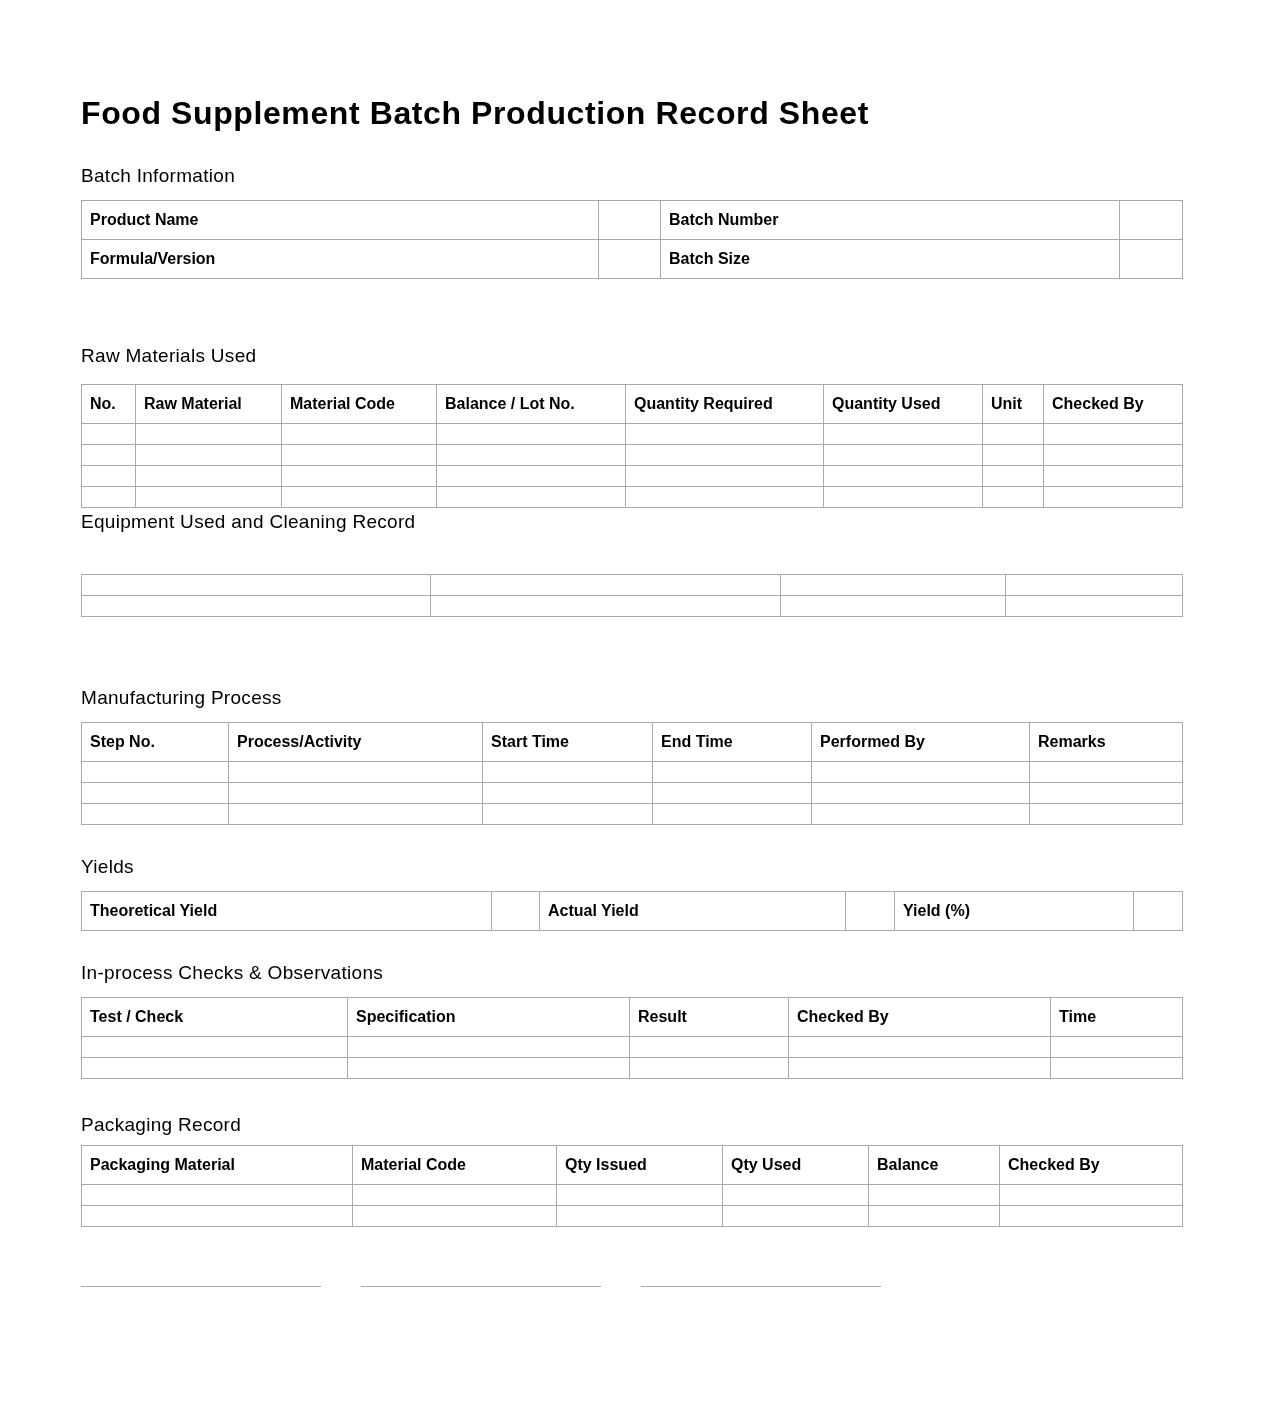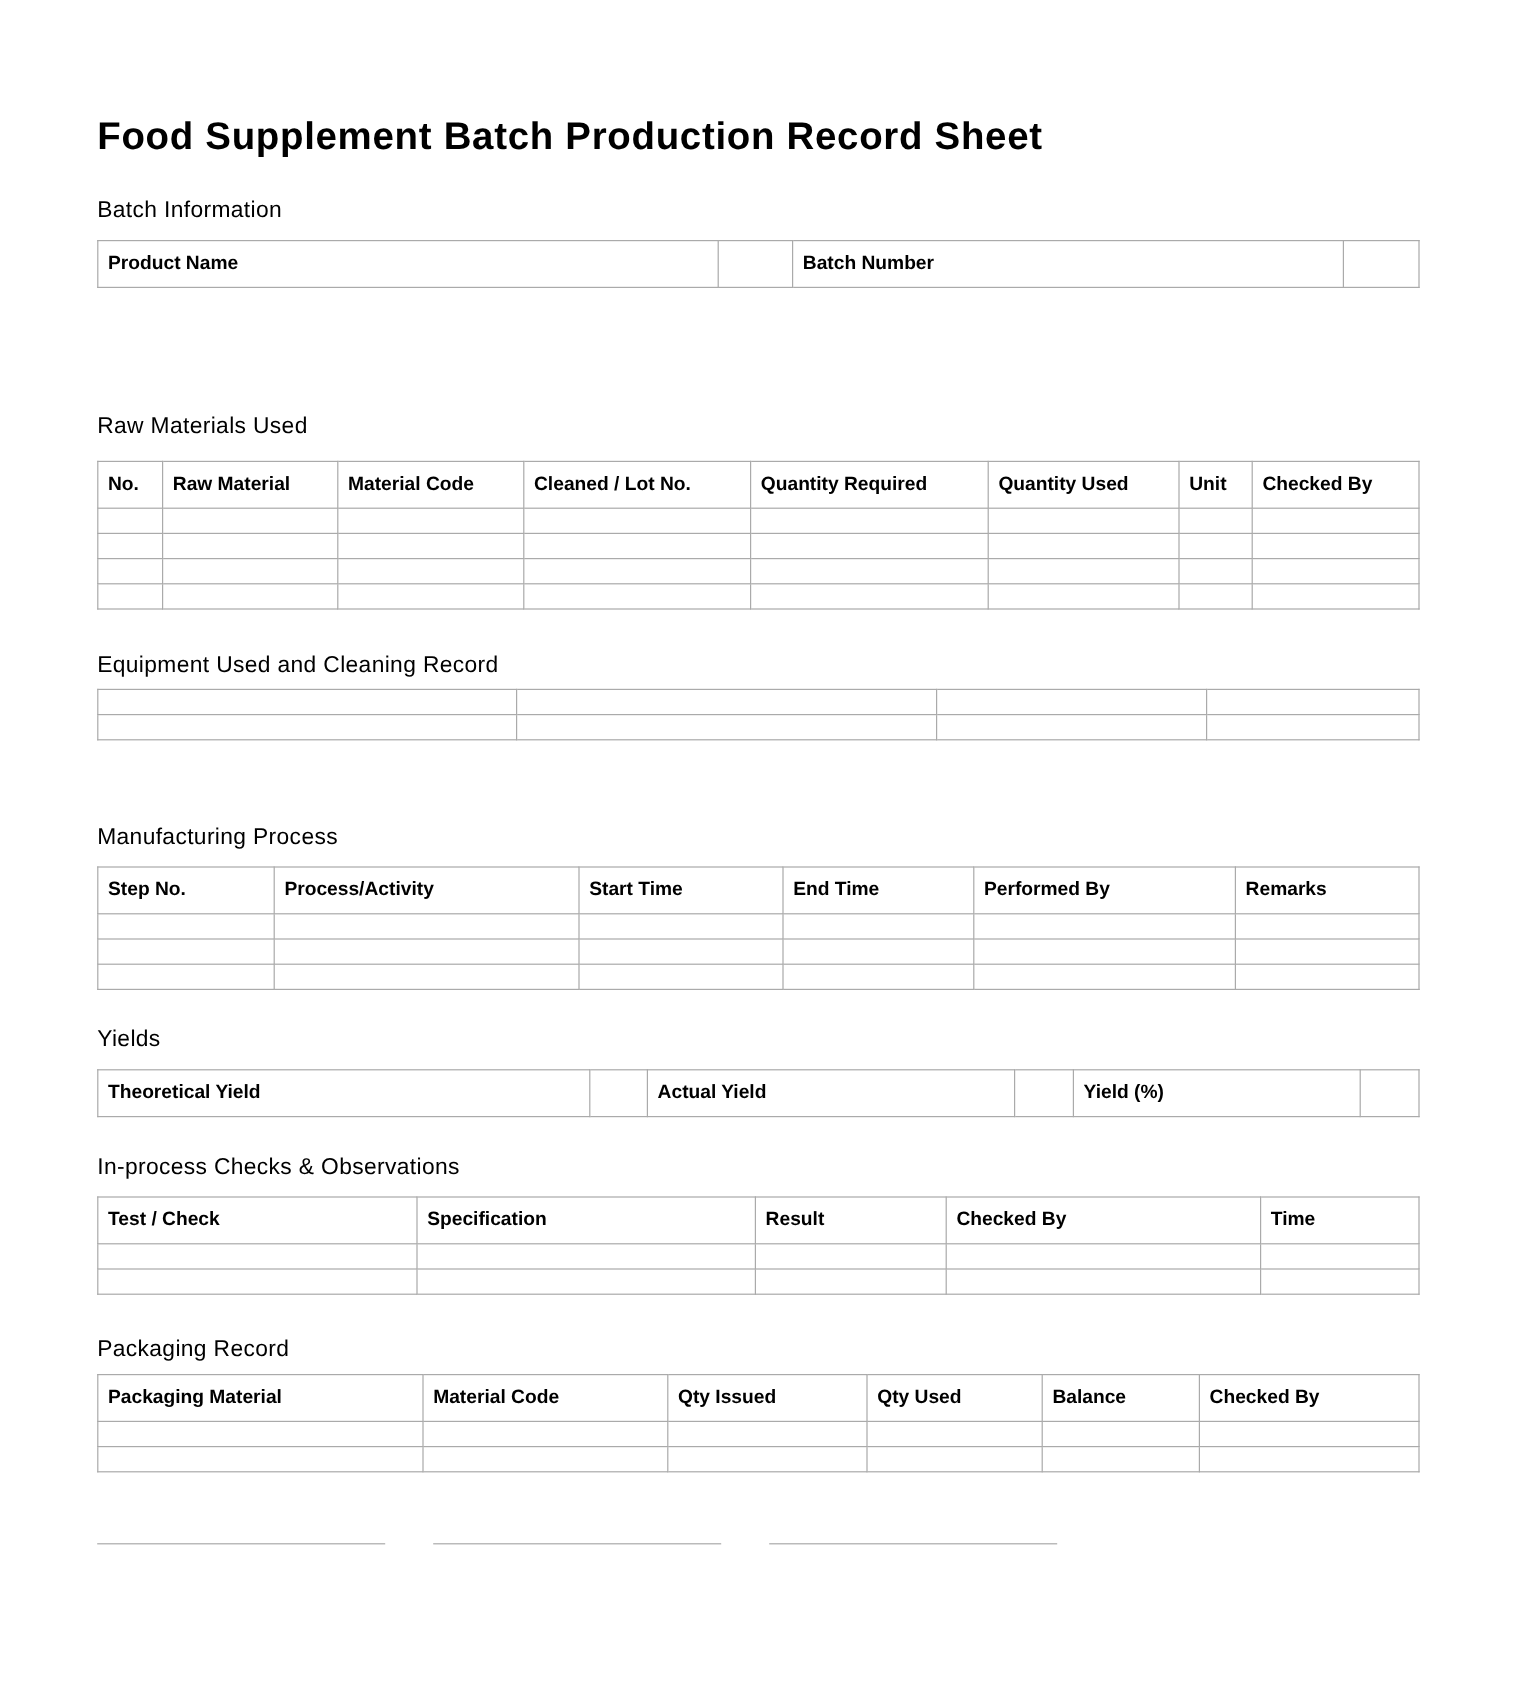--- a/index.html
+++ b/index.html
@@ -82,41 +82,47 @@
         <col style="width:459px">
         <col style="width:63px">
     </colgroup>
     <tbody>
         <tr class="kv-row">
       <td>Product Name</td>
       <td></td>
       <td>Batch Number</td>
       <td></td>
     </tr>
+    <tr class="kv-row">
+      <td>Formula/Version</td>
+      <td></td>
+      <td>Batch Size</td>
+      <td></td>
+    </tr>
   </tbody>
     </table>
 
   <h2 class="section-title" style="top:345px;">Raw Materials Used</h2>
   <table class="grid" style="top:384px;">
     <colgroup>
       <col style="width:54px">
         <col style="width:146px">
         <col style="width:155px">
         <col style="width:189px">
       <col style="width:198px">
         <col style="width:159px">
         <col style="width:61px">
         <col style="width:139px">
     </colgroup>
     <tbody>
         <tr class="head-row">
       <th>No.</th>
       <th>Raw Material</th>
       <th>Material Code</th>
-      <th>Cleaned / Lot No.</th>
+      <th>Balance / Lot No.</th>
       <th>Quantity Required</th>
       <th>Quantity Used</th>
       <th>Unit</th>
       <th>Checked By</th>
     </tr>
     <tr class="blank-row">
       <td></td>
       <td></td>
       <td></td>
       <td></td>
@@ -151,21 +157,21 @@
       <td></td>
       <td></td>
       <td></td>
       <td></td>
       <td></td>
       <td></td>
     </tr>
   </tbody>
     </table>
 
-  <h2 class="section-title" style="top:544px;">Equipment Used and Cleaning Record</h2>
+  <h2 class="section-title" style="top:511px;">Equipment Used and Cleaning Record</h2>
   <table class="grid" style="top:574px;">
     <colgroup>
       <col style="width:349px">
         <col style="width:350px">
         <col style="width:225px">
         <col style="width:177px">
     </colgroup>
     <tbody>
     <tr class="blank-row">
       <td></td>

